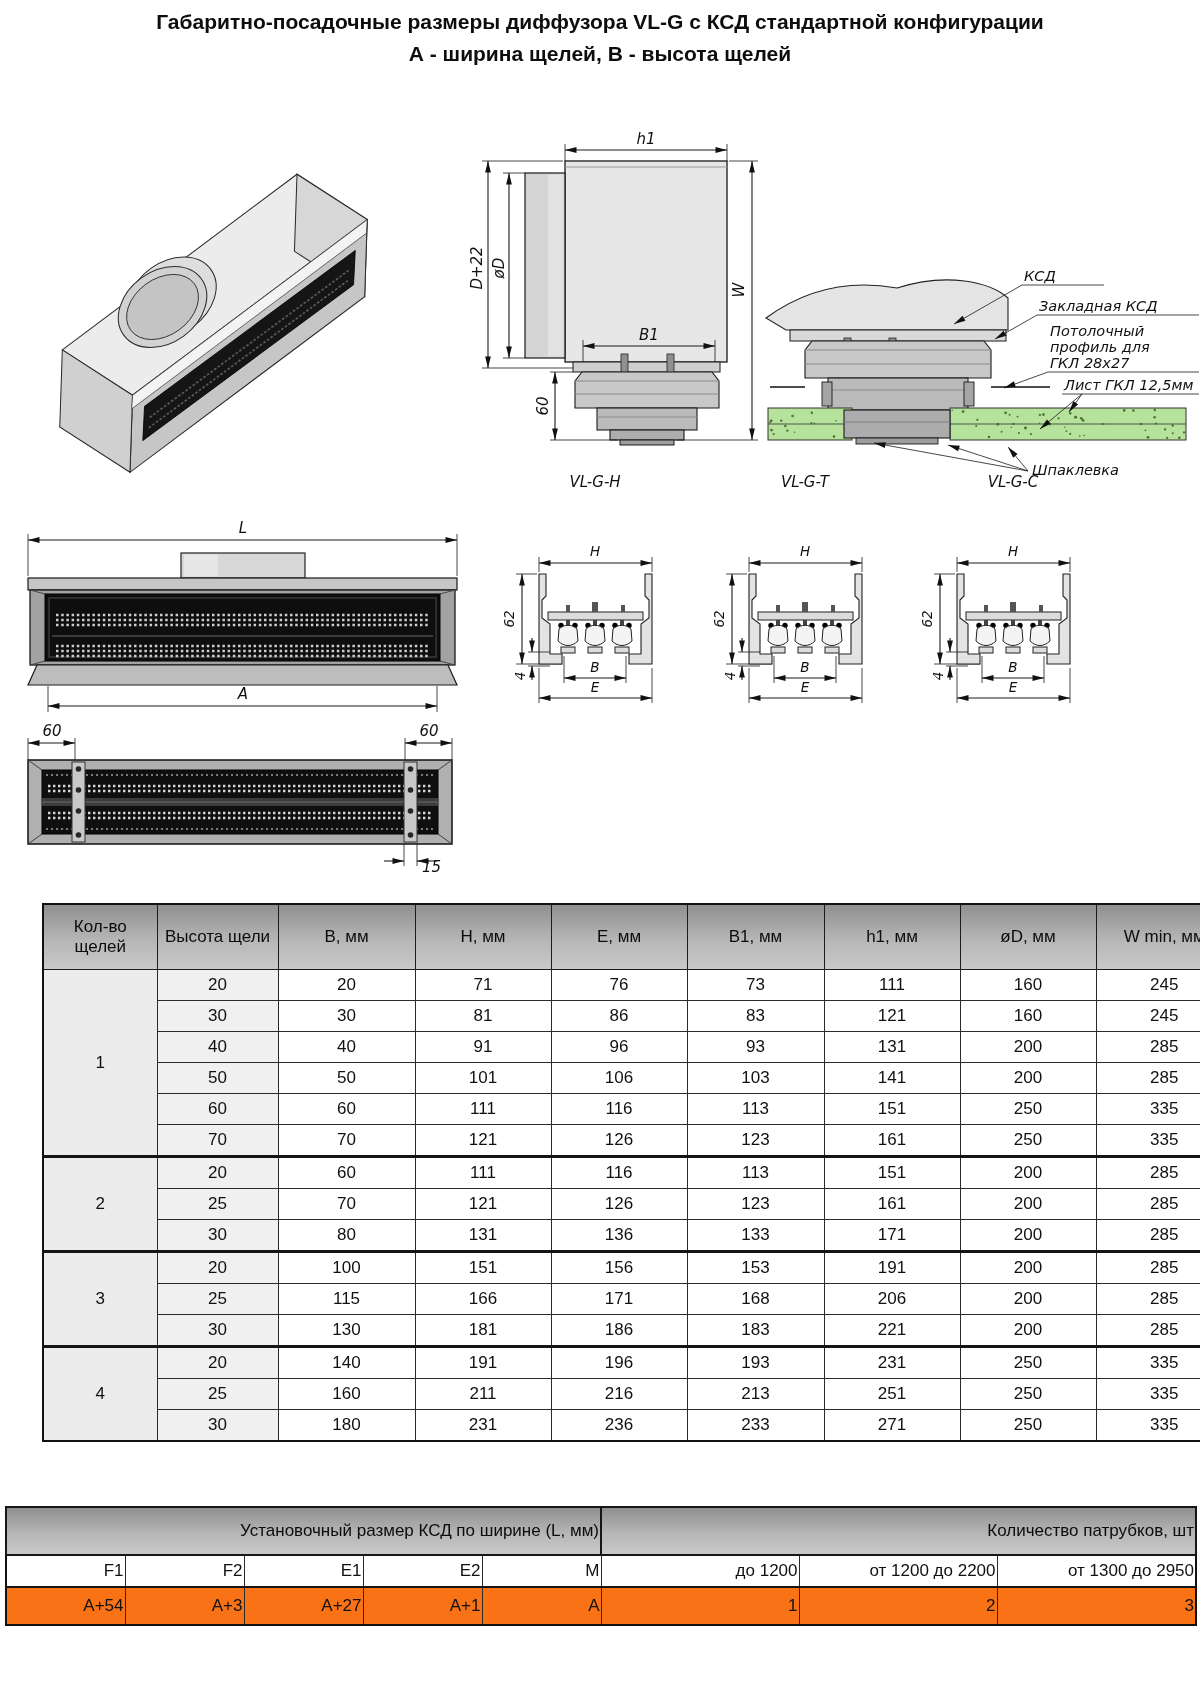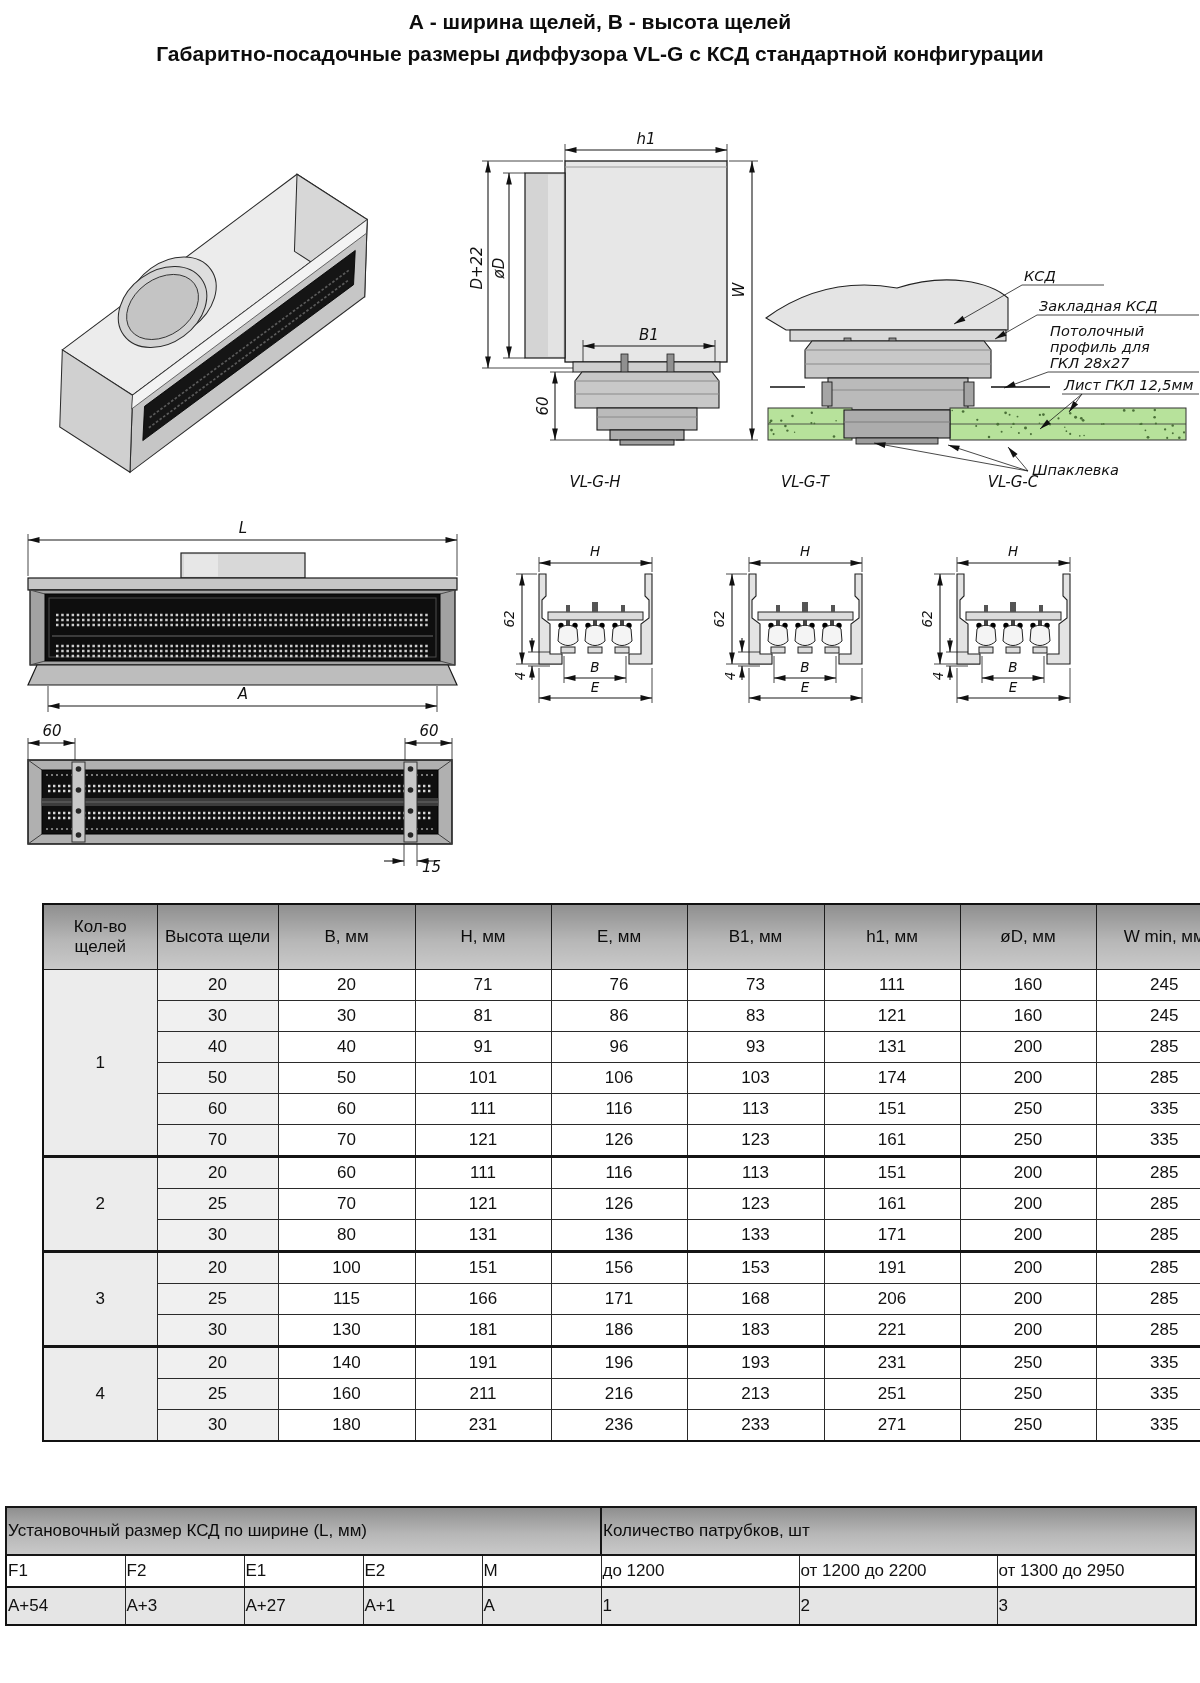--- a/index.html
+++ b/index.html
@@ -18,43 +18,43 @@
              table-layout:fixed;font-size:17px;border:2.4px solid #111;margin-left:32px;}
   table.main th{height:64px;background:linear-gradient(180deg,#8f8f8f 0%,#b6b6b6 55%,#c9c9c9 100%);
                 border:1.6px solid #1c1c1c;font-weight:400;font-size:17px;color:#0c0c0c;padding:0 2px;}
   table.main td{height:30px;text-align:center;vertical-align:middle;
                 border:1.4px solid #2a2a2a;background:#fff;padding:0;}
   table.main td.gcell{background:#ececec;}
   table.main td.hcell{background:#f0f0f0;}
   table.main tr.gs td{border-top:3px solid #141414;}
 
   table.bottom{position:absolute;left:5px;top:1506px;width:1190px;border-collapse:collapse;
-               table-layout:fixed;font-size:17px;text-align:left;border:2.4px solid #111;}
+               table-layout:fixed;font-size:17px;text-align:right;border:2.4px solid #111;}
   table.bottom th.bt-head{height:44px;background:linear-gradient(180deg,#8f8f8f 0%,#b6b6b6 55%,#c9c9c9 100%);
                border:2px solid #161616;font-weight:400;font-size:17px;color:#0c0c0c;}
   table.bottom td.bt-sub{height:40px;background:#e3e3e3;border:2px solid #161616;}
   table.bottom td.bt-lbl{height:28px;background:#fff;border:1.4px solid #2a2a2a;border-bottom:2.2px solid #141414;margin-top:40px;}
-  table.bottom td.bt-val{height:34px;background:#e5e5e5;border:1.4px solid #2a2a2a;}
+  table.bottom td.bt-val{height:34px;background:#f97316;border:1.4px solid #2a2a2a;}
 </style>
 </head>
 <body>
 
 <div class="page">
 
   <svg width="0" height="0" style="left:0;top:0">
     <defs>
       <marker id="ar" markerWidth="13" markerHeight="9" refX="12" refY="4" orient="auto-start-reverse" markerUnits="userSpaceOnUse">
         <path d="M12,4 L0.5,1.1 L0.5,6.9 Z" fill="#111"></path>
       </marker>
     </defs>
   </svg>
 
   <div class="title">
+    <div>Габаритно-посадочные размеры диффузора VL-G с КСД стандартной конфигурации</div>
     <div>А - ширина щелей, В - высота щелей</div>
-    <div>Габаритно-посадочные размеры диффузора VL-G с КСД стандартной конфигурации</div>
   </div>
 
   <svg style="left:40px;top:86px" width="347" height="394" viewBox="0 0 405 460">
     <g>
       <path d="M26,308 L300,103 L382,156 L108,361 Z" fill="#ececec" stroke="#2a2a2a" stroke-width="1.2"></path>
       <path d="M300,103 L382,156 L379,246 L297,193 Z" fill="#d7d7d7" stroke="#2a2a2a" stroke-width="1.2"></path>
       <path d="M108,361 L382,156 L379,246 L105,451 Z" fill="#c6c6c6" stroke="#2a2a2a" stroke-width="1.2"></path>
       <path d="M26,308 L108,361 L105,451 L23,398 Z" fill="#d0d0d0" stroke="#2a2a2a" stroke-width="1.2"></path>
       <path d="M108,361 L382,156 L381,172 L107,377 Z" fill="#f3f3f3" stroke="#2a2a2a" stroke-width="0.8"></path>
       <path d="M122,374 L368,192 L366,232 L120,414 Z" fill="#151515" stroke="#000" stroke-width="1"></path>
@@ -586,21 +586,21 @@
           <td class="dcell">131</td>
           <td class="dcell">200</td>
           <td class="dcell">285</td>
         </tr>
         <tr>
           <td class="hcell">50</td>
           <td class="dcell">50</td>
           <td class="dcell">101</td>
           <td class="dcell">106</td>
           <td class="dcell">103</td>
-          <td class="dcell">174</td>
+          <td class="dcell">141</td>
           <td class="dcell">200</td>
           <td class="dcell">285</td>
         </tr>
         <tr>
           <td class="hcell">60</td>
           <td class="dcell">60</td>
           <td class="dcell">111</td>
           <td class="dcell">116</td>
           <td class="dcell">113</td>
           <td class="dcell">151</td>

